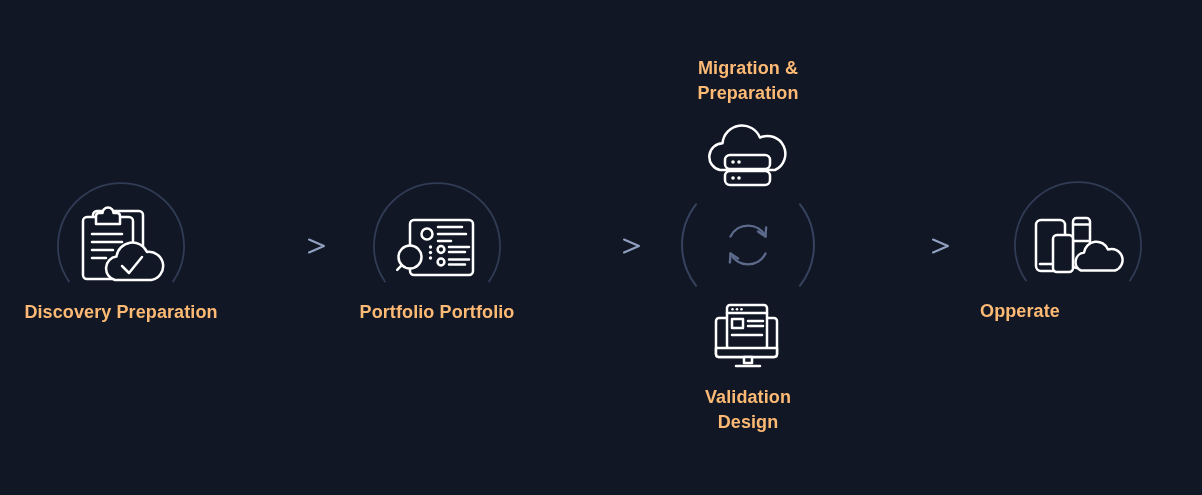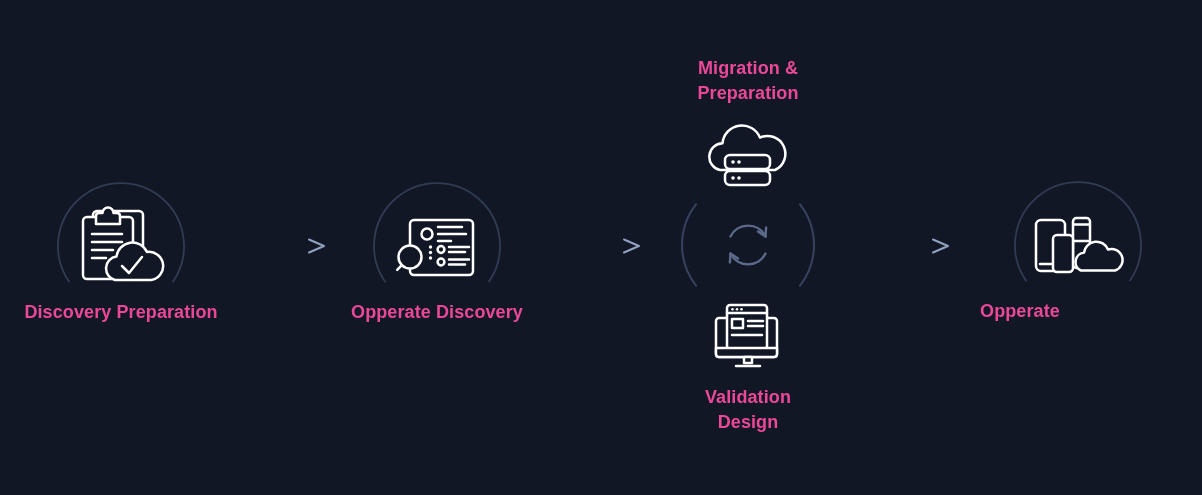--- a/index.html
+++ b/index.html
@@ -6,21 +6,21 @@
   #canvas{
     position:relative;
     width:1202px;height:495px;
     background:#121725;
     overflow:hidden;
     font-family:"Liberation Sans","DejaVu Sans",sans-serif;
   }
   .abs{position:absolute;}
   .stage-label{
     position:absolute;
-    color:#ec4899;
+    color:#fdba74;
     font-size:18px;
     font-weight:700;
     line-height:24px;
     text-align:center;
     letter-spacing:.1px;
   }
   .stage-label div{white-space:nowrap;}
   svg{display:block;overflow:visible;}
   .ico{stroke:#FFFFFF;stroke-width:2.5;fill:none;stroke-linecap:round;stroke-linejoin:round;}
   .ico-knock{stroke:#FFFFFF;stroke-width:2.5;fill:#121725;stroke-linecap:round;stroke-linejoin:round;}
@@ -86,21 +86,21 @@
     <path class="ico" stroke-width="2.3" d="M 55 34 h 20 M 55 39 h 16"></path>
 
     <circle class="ico" cx="47" cy="49" r="3.4" stroke-width="2.3"></circle>
     <path class="ico" stroke-width="2.3" d="M 55 46.5 h 20 M 55 51.5 h 16"></path>
 
     <circle class="ico-knock" cx="16" cy="44" r="11.5"></circle>
     <path class="ico" stroke-width="3" d="M 7.8 52.2 L 3.2 56.8"></path>
   </svg>
 
   <div class="stage-label" style="left:317px;top:300px;width:240px">
-    <div>Opperate Discovery</div>
+    <div>Portfolio Portfolio</div>
   </div>
 
   <svg class="abs" style="left:549px;top:237px" width="94" height="18" viewBox="0 0 94 18">
     <defs>
       <linearGradient id="g2" x1="0" y1="0" x2="1" y2="0">
         <stop offset="0" stop-color="#566180"></stop>
           <stop offset="1" stop-color="#93A3C4"></stop>
       </linearGradient>
     </defs>
     <line x1="2" y1="9" x2="87" y2="9" stroke="url(#g2)" stroke-width="2"></line>

